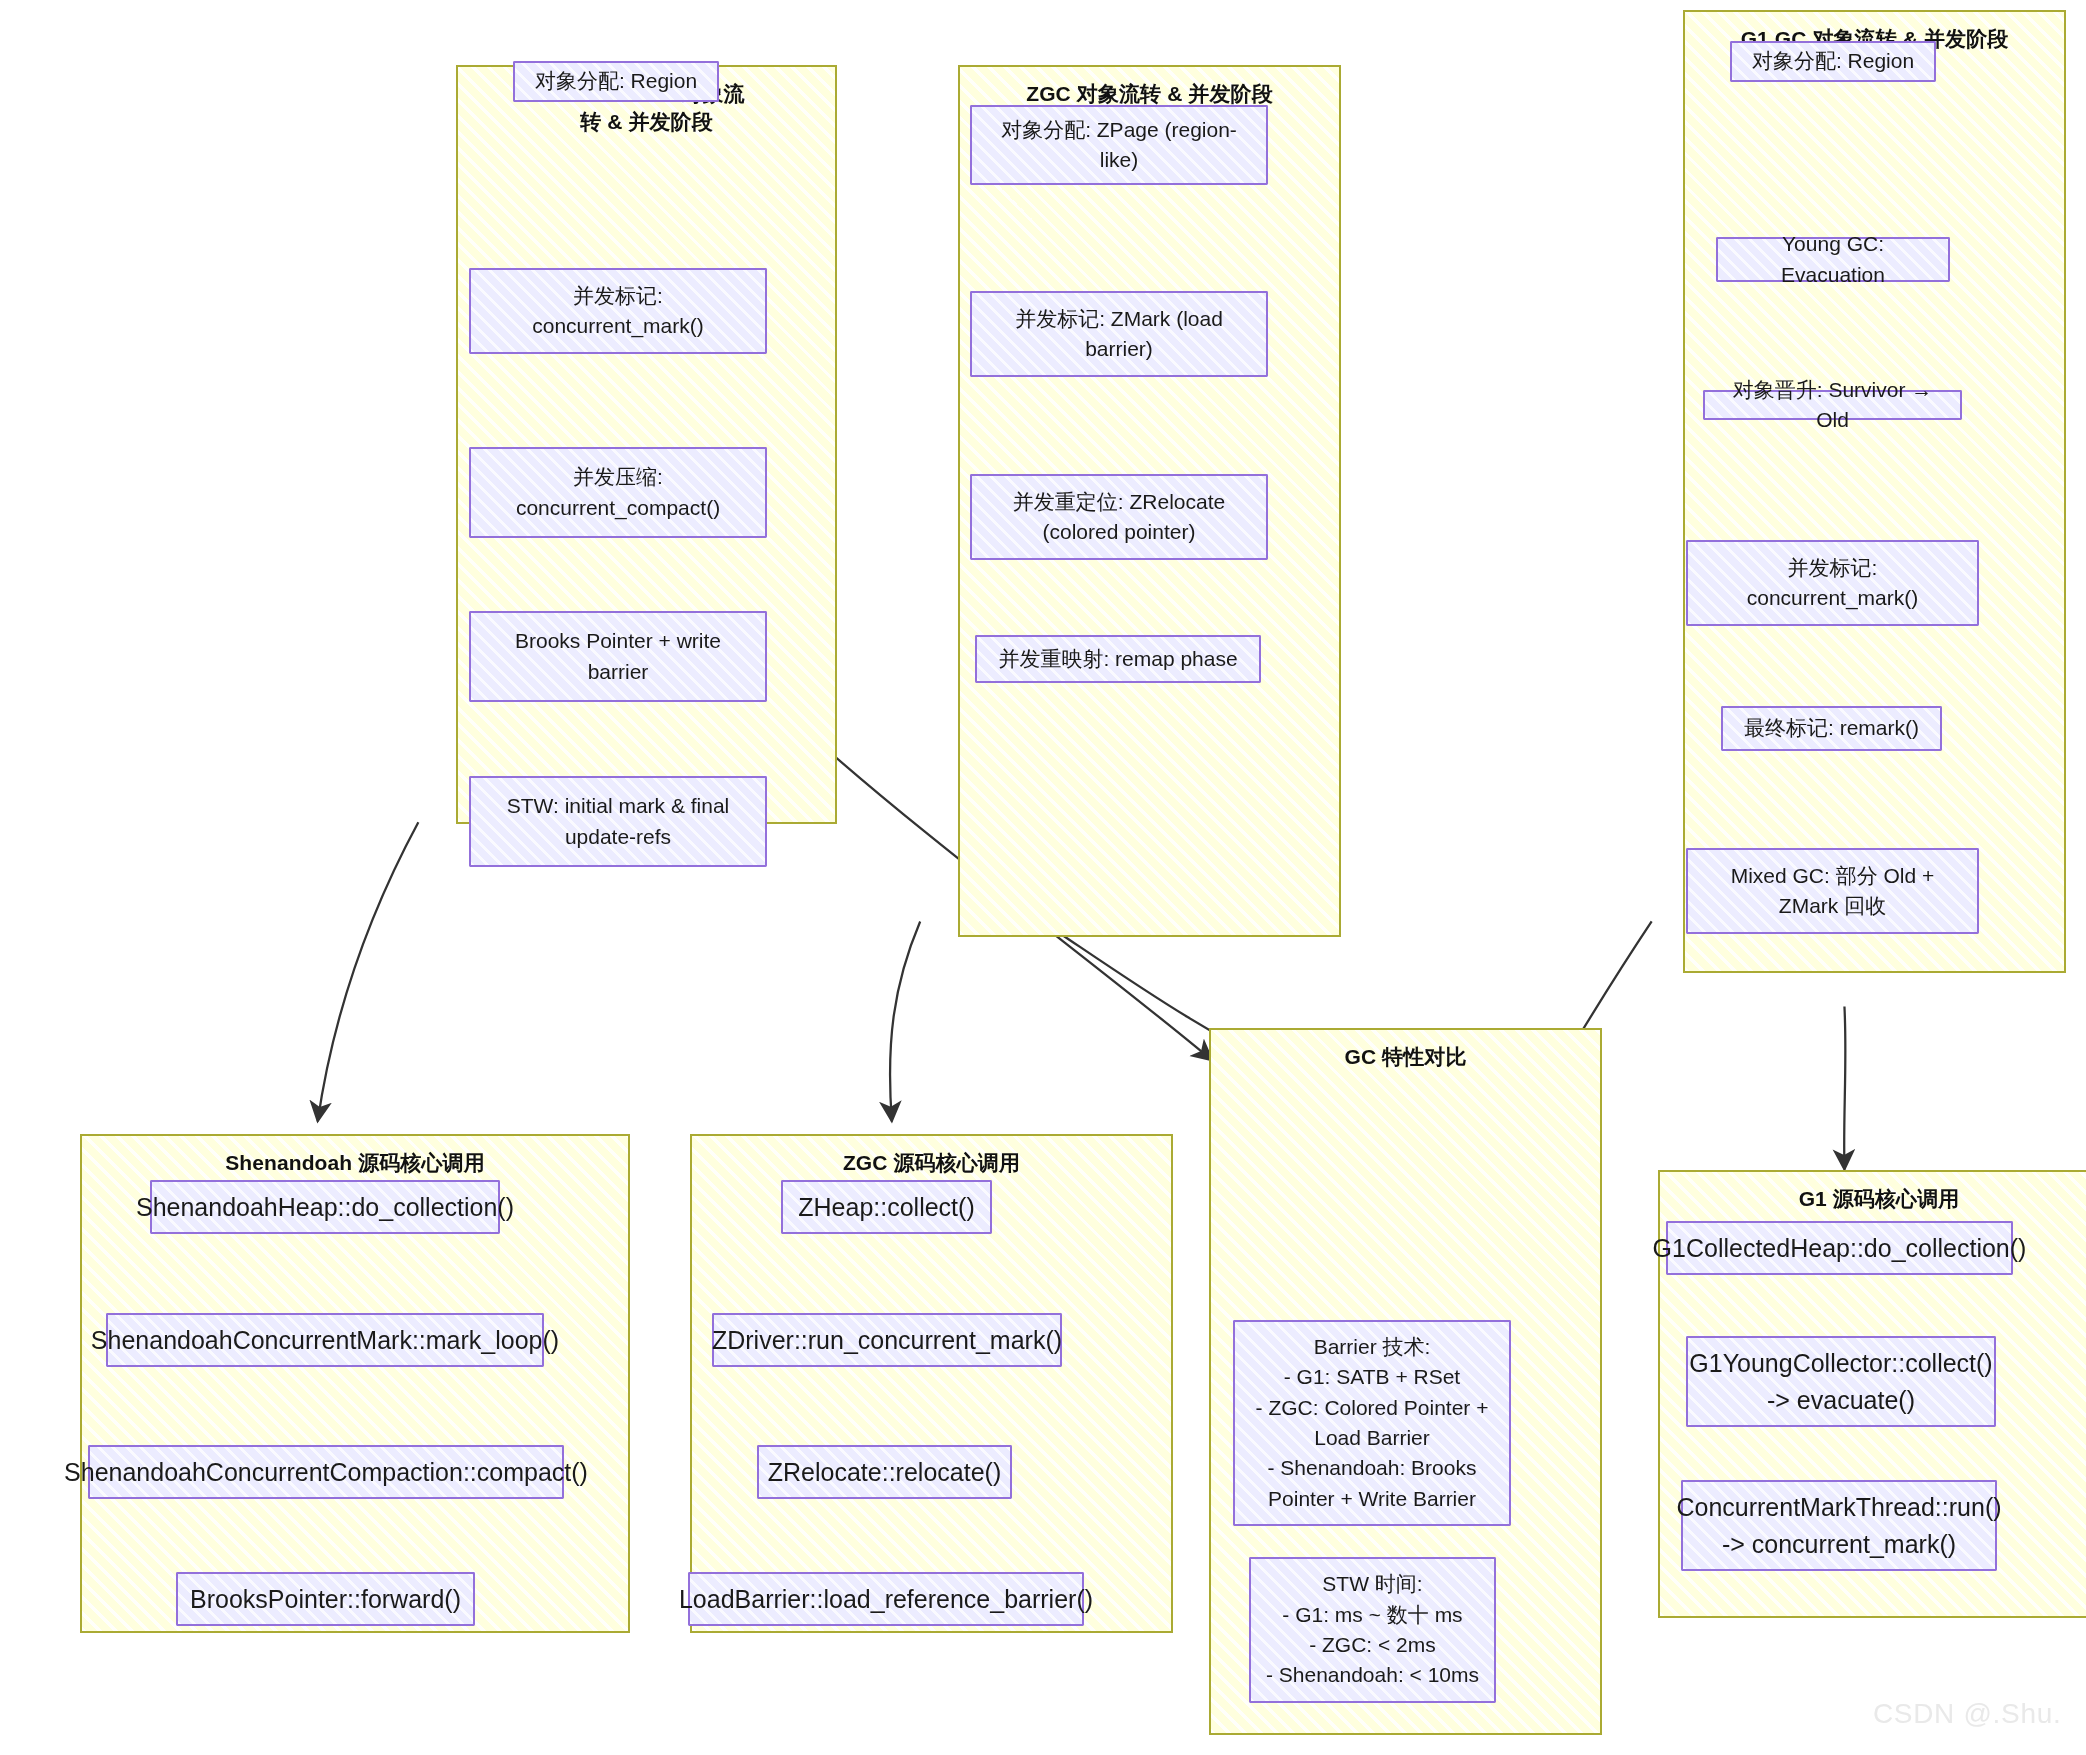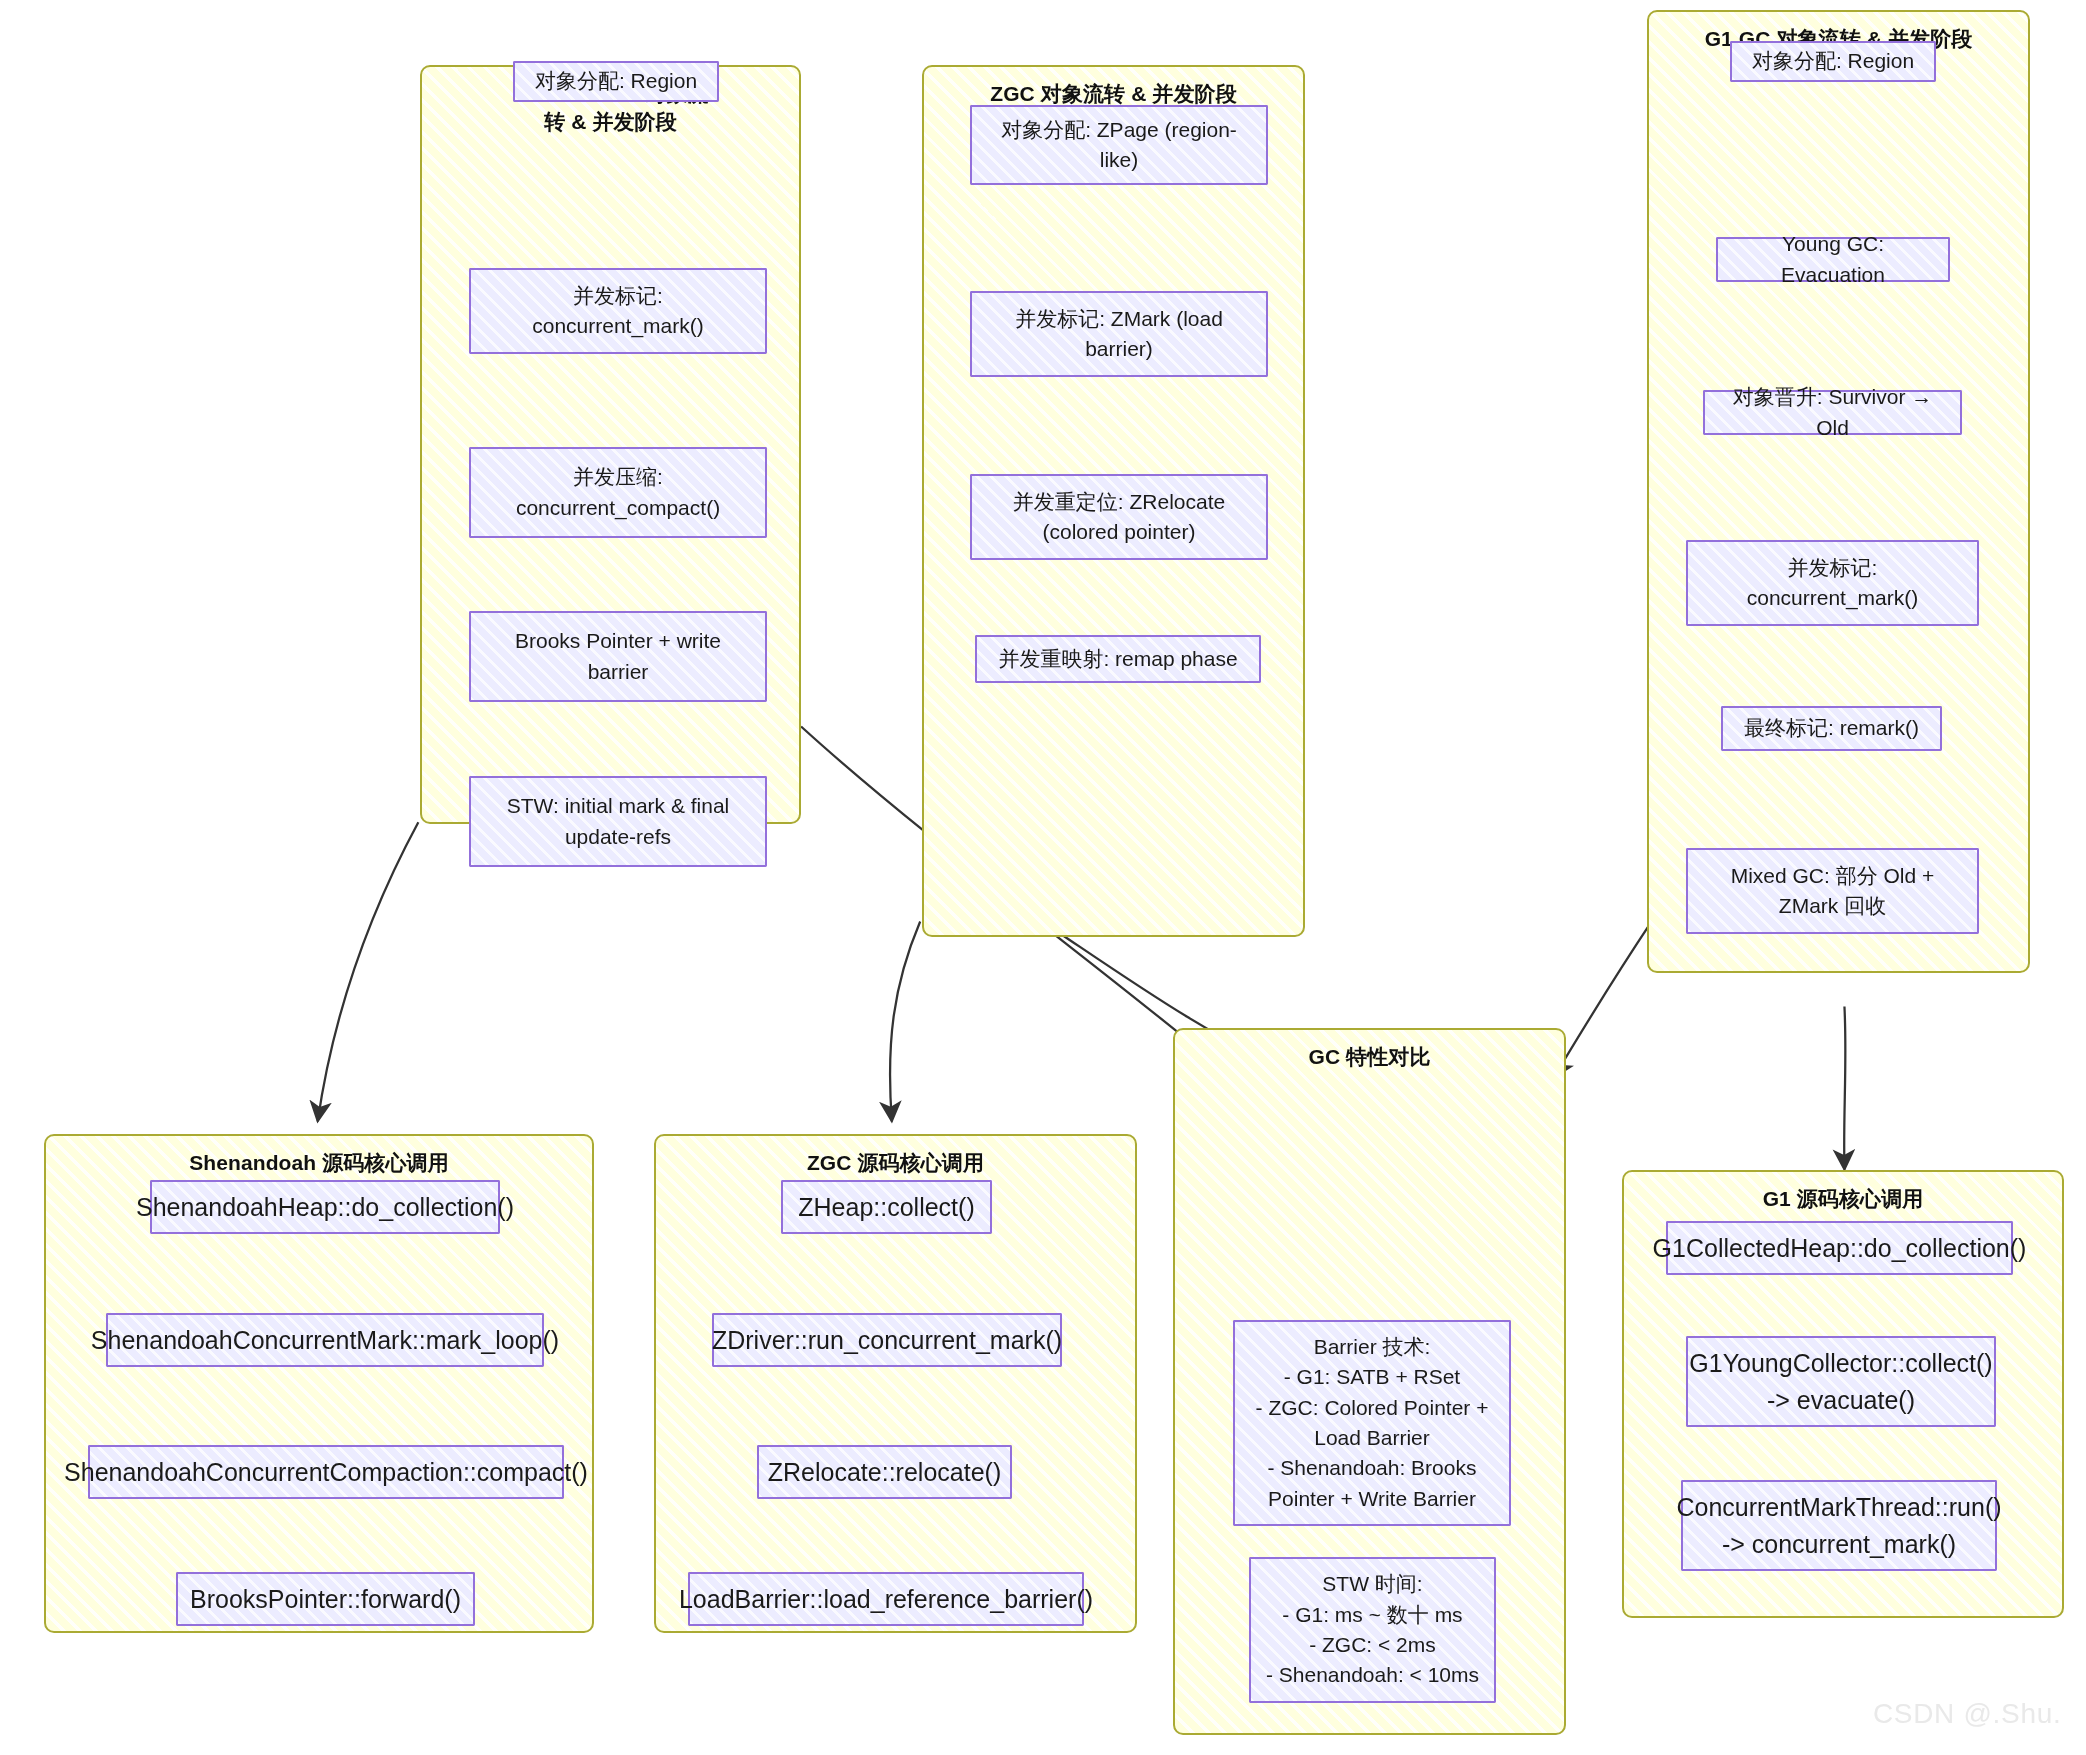--- a/index.html
+++ b/index.html
@@ -19,21 +19,22 @@
     position: absolute;
     box-sizing: border-box;
     border: 2.1px solid #aaaa33;
     background-color: #ffffde;
     background-image: repeating-linear-gradient(
         45deg,
         rgba(255,255,255,0.85) 0px,
         rgba(255,255,255,0.85) 3.5px,
         rgba(255,255,255,0) 3.5px,
         rgba(255,255,255,0) 11.3px);
-    border-radius: 10px;
+    border-radius: 0;
+    margin-left: 36px;
   }
   .subgraph-title {
     position: absolute;
     left: 0; right: 0;
     top: 12.8px;
     text-align: center;
     font-size: 21px;
     font-weight: 700;
     color: #111111;
     letter-spacing: 0.1px;
@@ -168,21 +169,21 @@
 
   <div class="subgraph" style="left:1647px; top:10px; width:383px; height:963px;">
     <div class="subgraph-title">G1 GC 对象流转 &amp; 并发阶段</div>
   </div>
   <div class="node" style="left:1730px; top:41px; width:206px; height:41px;">
     <span class="lines">对象分配: Region</span>
   </div>
   <div class="node" style="left:1716px; top:237px; width:234px; height:45px;">
     <span class="lines">Young GC: Evacuation</span>
   </div>
-  <div class="node" style="left:1703px; top:390px; width:259px; height:45px;">
+  <div class="node" style="left:1703px; top:390px; width:259px; height:30px;">
     <span class="lines">对象晋升: Survivor → Old</span>
   </div>
   <div class="node" style="left:1686px; top:540px; width:293px; height:86px;">
     <span class="lines">并发标记:
 concurrent_mark()</span>
   </div>
   <div class="node" style="left:1721px; top:706px; width:221px; height:45px;">
     <span class="lines">最终标记: remark()</span>
   </div>
   <div class="node" style="left:1686px; top:848px; width:293px; height:86px;">

